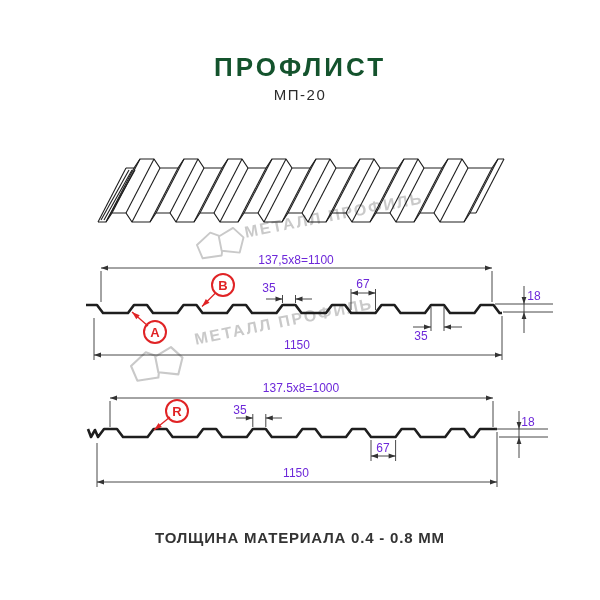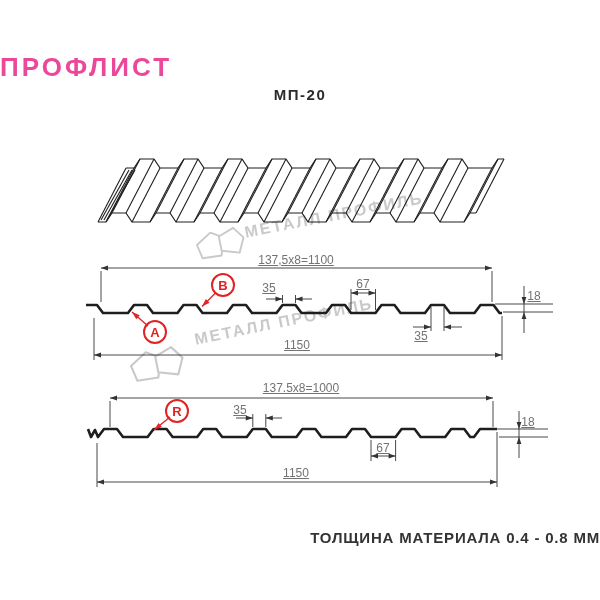--- a/index.html
+++ b/index.html
@@ -1,26 +1,26 @@
 <!DOCTYPE html>
 <html><head>
 <meta charset="utf-8">
 <style>
   html,body{margin:0;padding:0;}
   body{width:600px;height:600px;background:#ffffff;position:relative;overflow:hidden;
        font-family:"Liberation Sans","DejaVu Sans",sans-serif;}
   .abs{position:absolute;}
-  .title{width:600px;top:52px;left:0;font-size:26px;font-weight:800;
-         letter-spacing:3px;color:#ec4899;}
-  .subtitle{width:600px;text-align:center;top:86px;left:0;font-size:15px;font-weight:700;
+  .title{width:600px;text-align:center;top:52px;left:0;font-size:26px;font-weight:800;
+         letter-spacing:3px;color:#14532d;}
+  .subtitle{width:600px;text-align:center;top:86px;left:0;font-size:15px;font-weight:400;
          letter-spacing:1.5px;color:#2b2b2b;}
-  .footer{width:600px;text-align:right;top:529px;left:0;font-size:15px;font-weight:600;
+  .footer{width:600px;text-align:center;top:529px;left:0;font-size:15px;font-weight:600;
          letter-spacing:0.8px;color:#333333;}
-  .dim{font-size:12px;color:#737373;transform:translate(-50%,-50%);white-space:nowrap;
-       background:rgba(255,255,255,0.0);z-index:4;text-decoration:underline;}
+  .dim{font-size:12px;color:#6d28d9;transform:translate(-50%,-50%);white-space:nowrap;
+       background:rgba(255,255,255,0.0);z-index:4;}
   .badge{width:20px;height:20px;border:2px solid #e02325;border-radius:50%;color:#e02325;
          font-size:13px;font-weight:700;display:flex;align-items:center;justify-content:center;
          transform:translate(-50%,-50%);z-index:4;background:transparent;}
   .wm{color:#c9c9c9;font-size:16px;font-weight:700;letter-spacing:2px;white-space:nowrap;
       transform-origin:left top;z-index:1;}
   #art{position:absolute;left:0;top:0;z-index:2;pointer-events:none;}
 </style>
 </head>
 <body>
 

